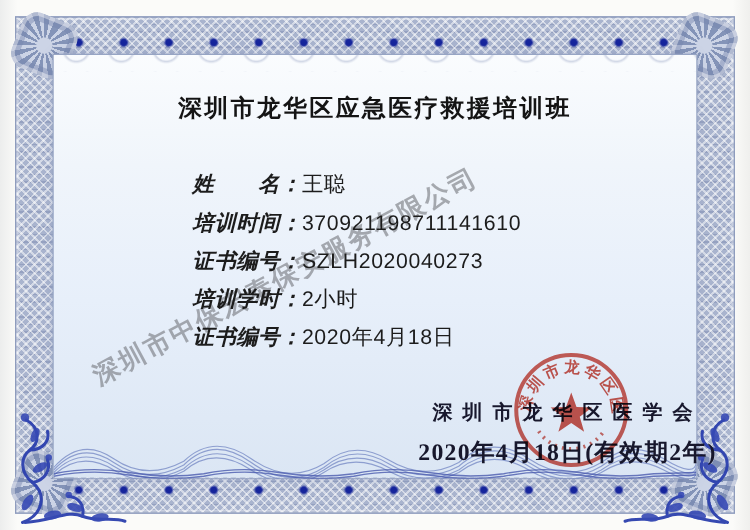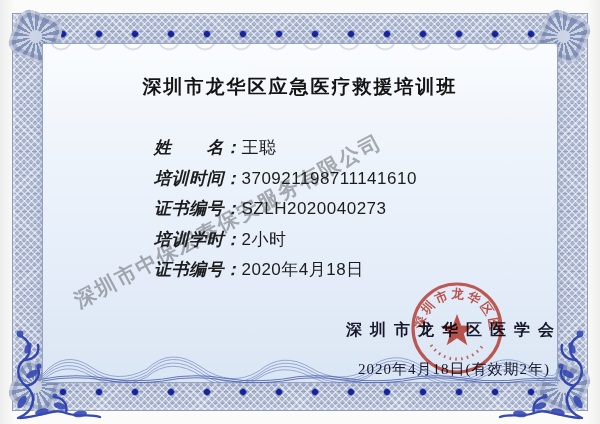--- a/index.html
+++ b/index.html
@@ -74,21 +74,21 @@
   }
   .fields { position:absolute; left:154px; top:136px; }
   .field-row { height:30.6px; font-size:17px; color:#1c1c1c; white-space:nowrap; }
   .field-row .lbl { font-weight:700; letter-spacing:.5px;font-style:italic; }
   .field-row .val { font-weight:400; letter-spacing:.5px; }
   .issuer {
     position:absolute; left:320px; top:320px; width:268px; text-align:center;
     font-family:"Liberation Serif", serif; color:#17172c;
   }
   .issuer .name { font-size:16px; font-weight:700; letter-spacing:8px; white-space:nowrap; }
-  .issuer .date { font-size:15px; font-weight:400; letter-spacing:1px; margin-top:19px; white-space:nowrap; }
+  .issuer .date { font-size:19px; font-weight:700; letter-spacing:1px; margin-top:8px; white-space:nowrap; }
   
   .stamp { position:absolute; left:410px; top:281px; width:94px; height:94px; z-index:3;
            mix-blend-mode:multiply; opacity:.9; }
 </style>
 </head>
 <body>
 
 <div class="page">
 
   <div class="band"></div>

